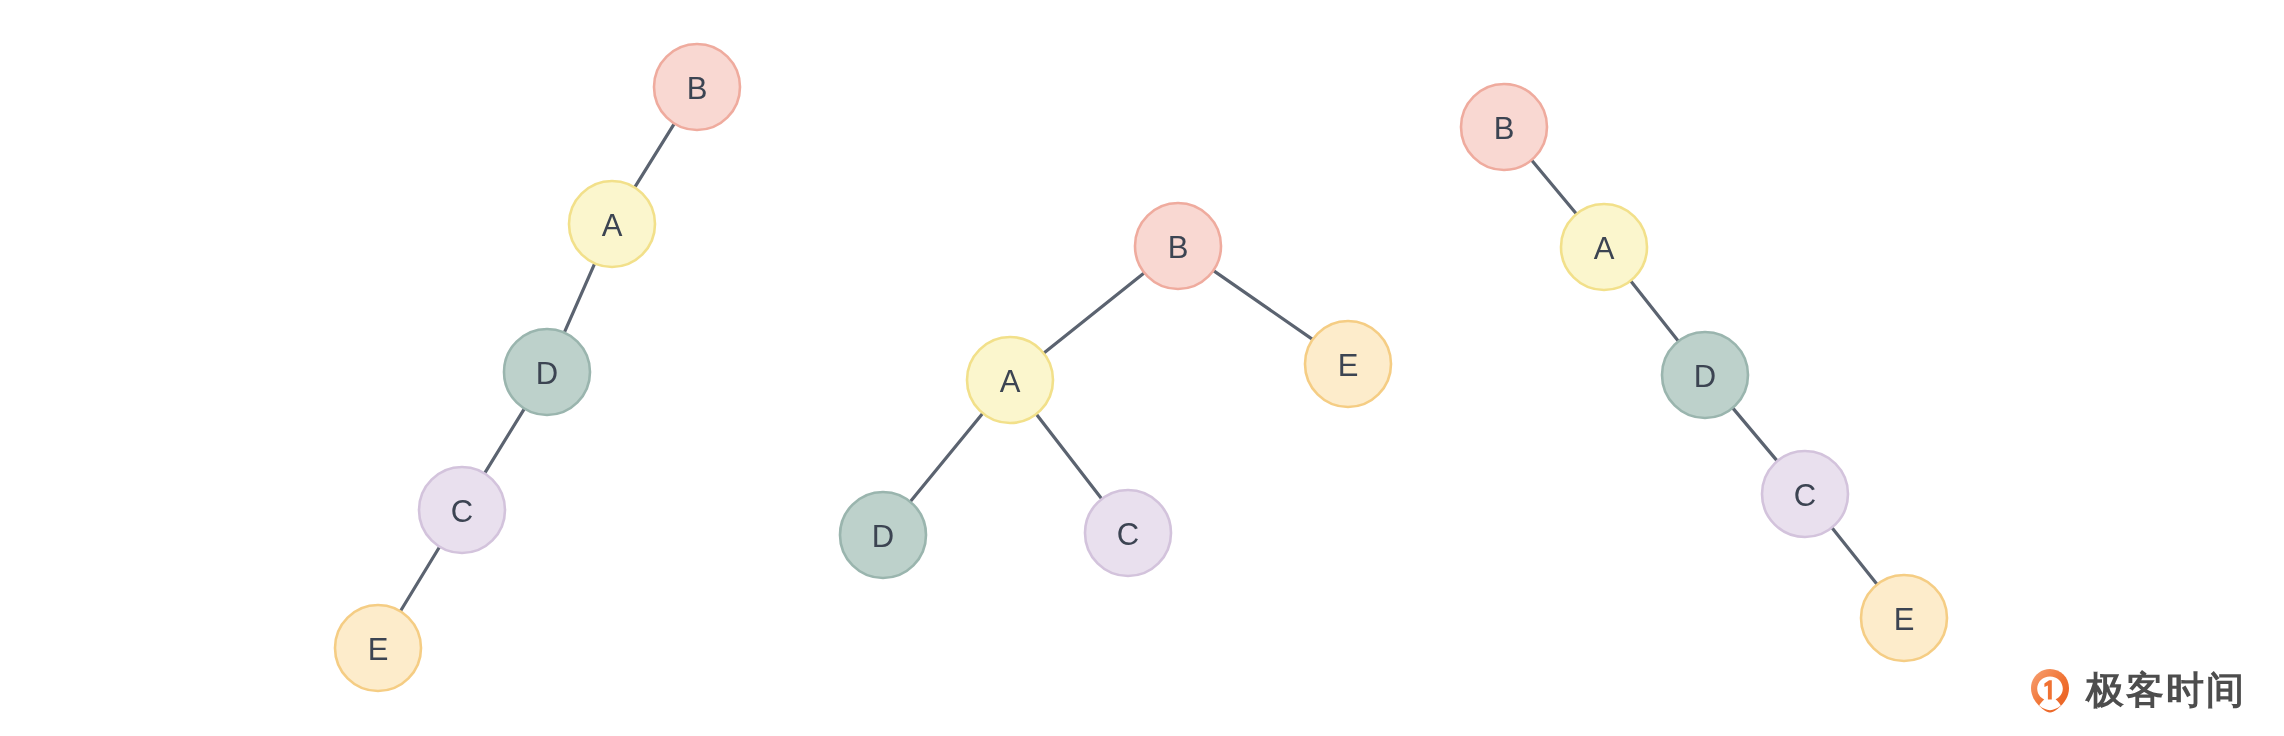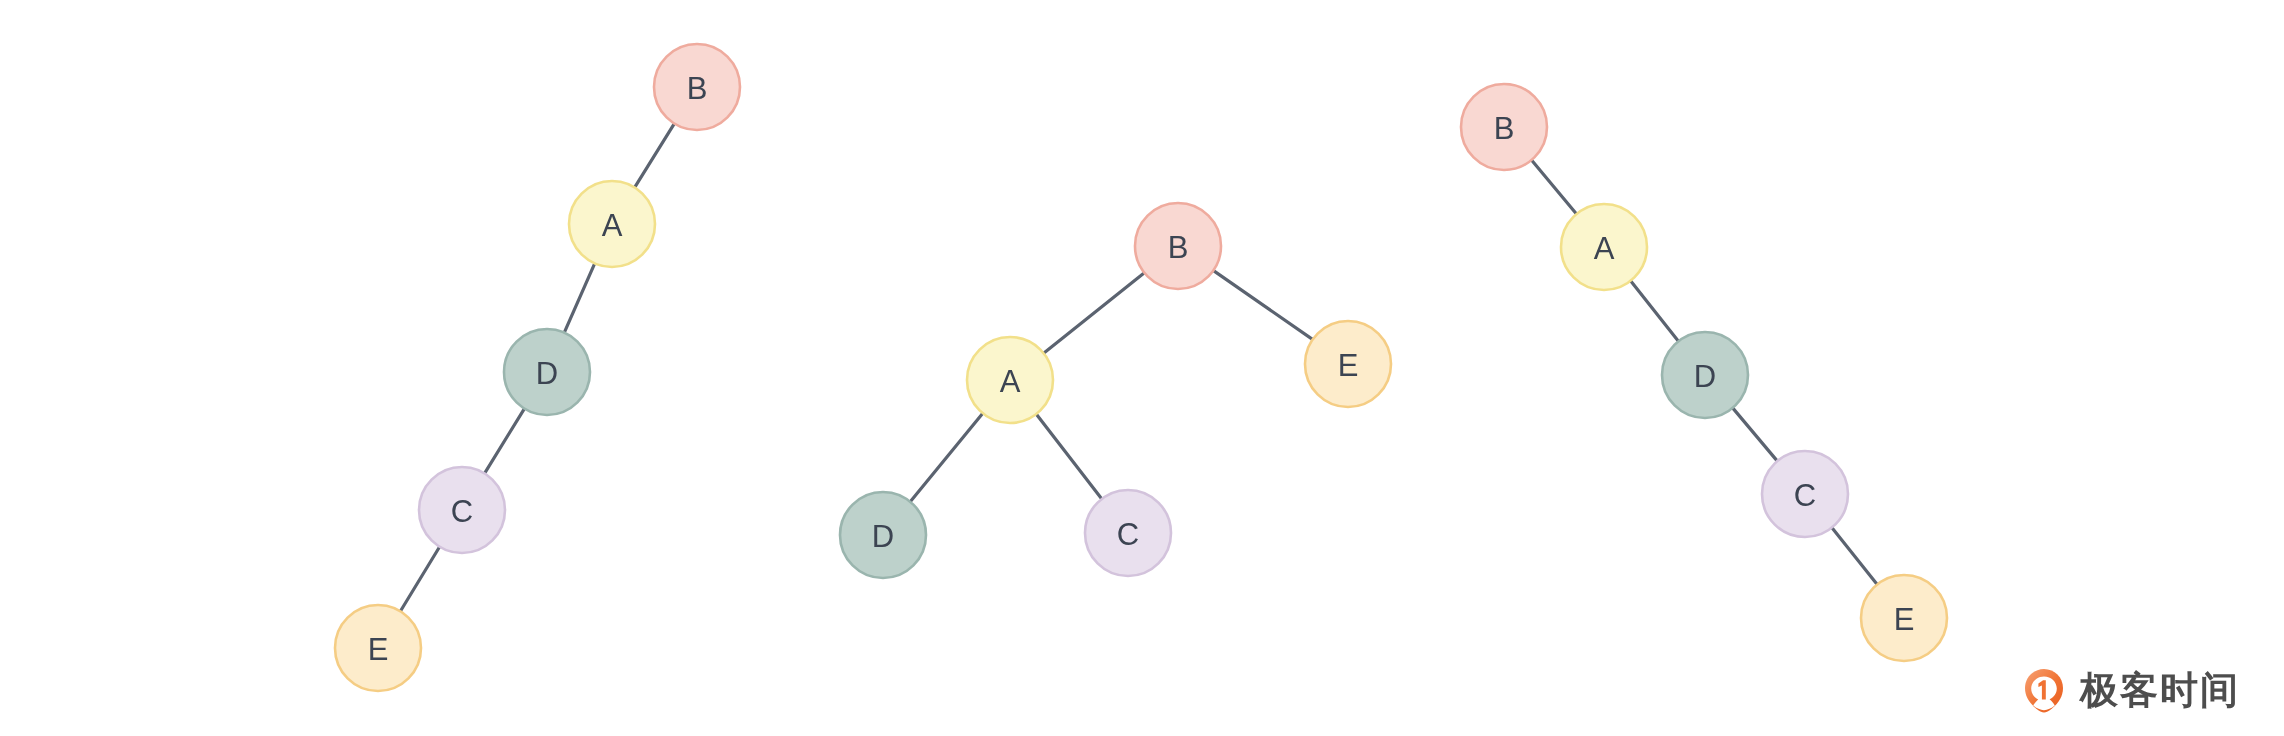--- a/index.html
+++ b/index.html
@@ -43,21 +43,21 @@
     font-size: 31px;
     fill: #3c4452;
     text-anchor: middle;
     dominant-baseline: central;
     pointer-events: none;
     user-select: none;
   }
   
   #watermark {
     position: absolute;
-    right: 44px;
+    right: 38px;
     bottom: 22px;
     display: flex;
     align-items: center;
     gap: 12px;
     opacity: 0.98;
   }
   #watermark .wm-logo {
     width: 48px;
     height: 48px;
     flex: 0 0 auto;

